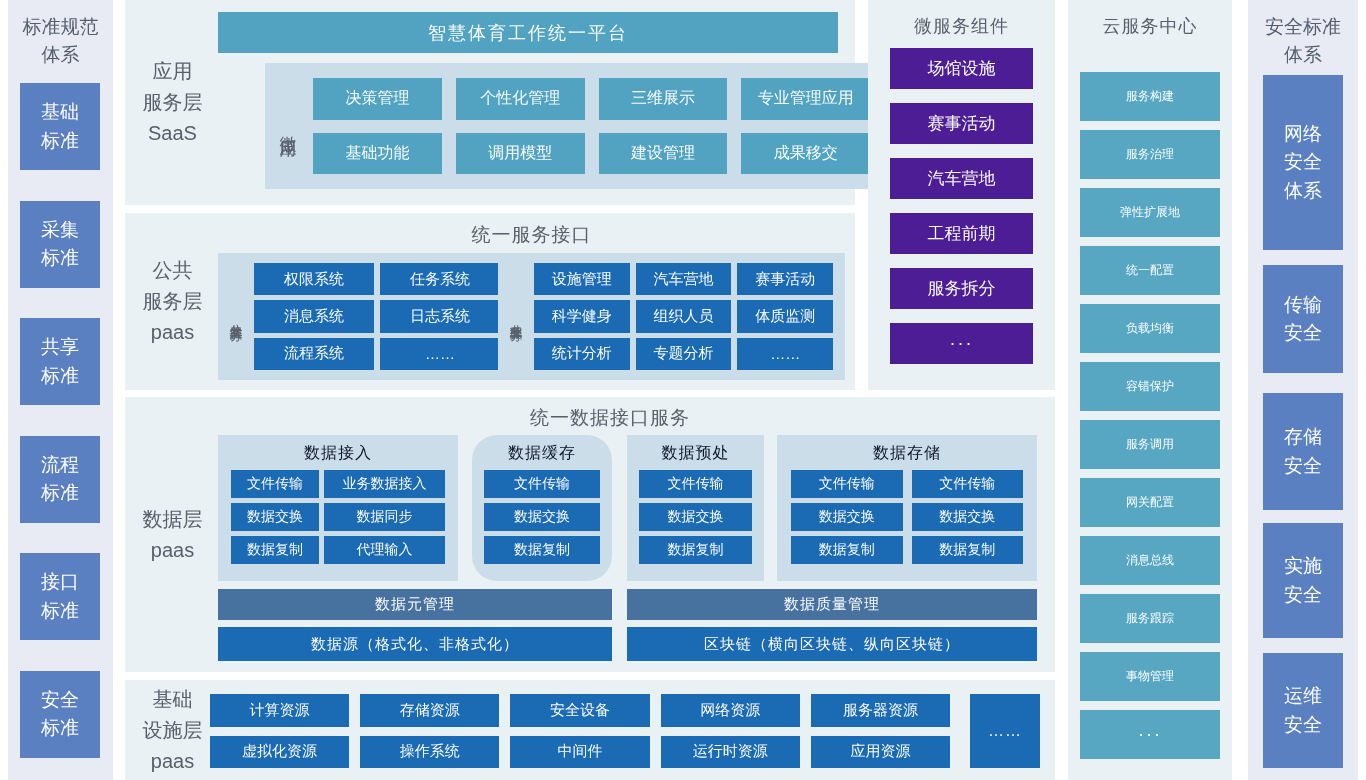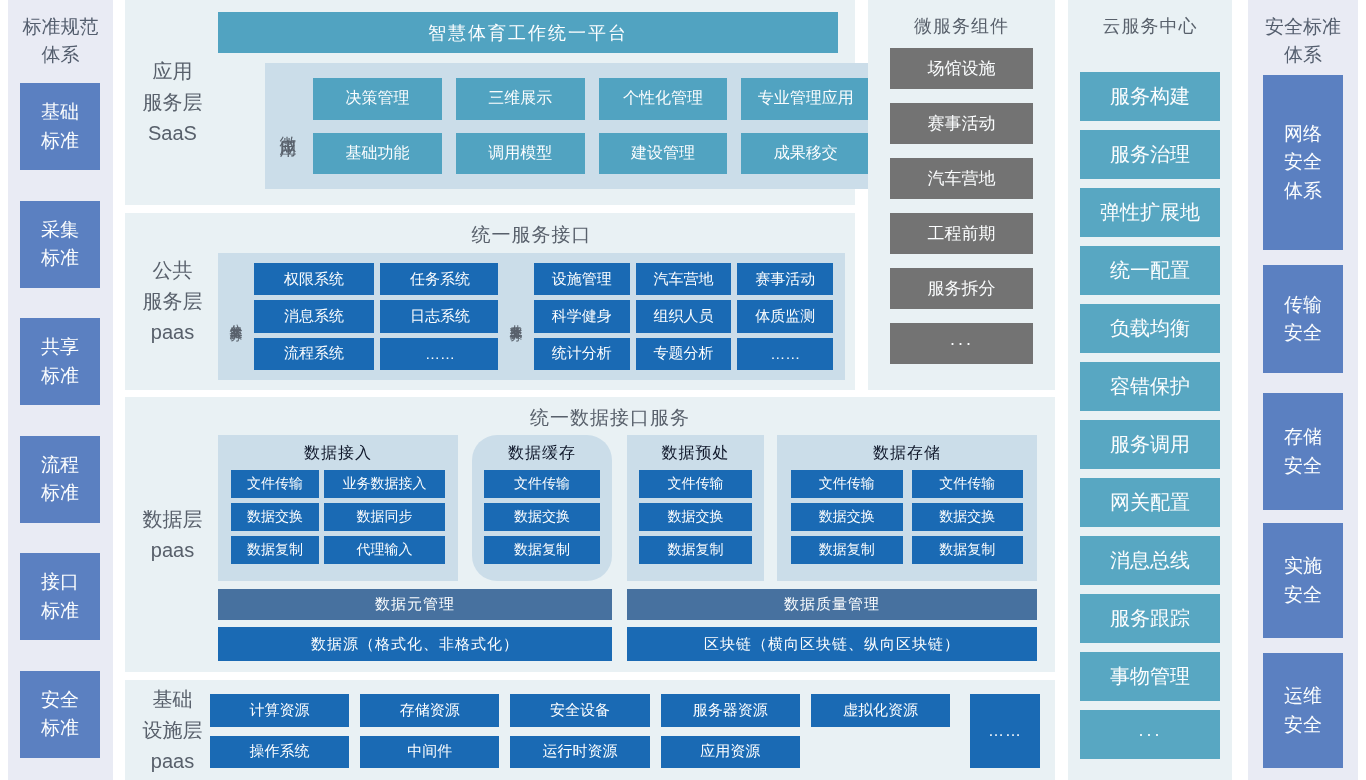--- a/index.html
+++ b/index.html
@@ -9,22 +9,22 @@
   .panel{position:absolute;}
   .side{background:#e9ebf4;}
   .sec{background:#e9f1f4;}
   .sub{background:#cbdde9;}
   .pre{white-space:pre-line;}
   .b{display:flex;align-items:center;justify-content:center;text-align:center;color:#fbfdfe;}
   .sideb{background:#5b80c1;font-size:19px;line-height:1.5;white-space:pre-line;}
   .teal{background:#51a3c1;font-size:16px;}
   .blue{background:#1a6ab4;font-size:15px;}
   .datab{background:#1a6ab4;font-size:14px;}
-  .slate{background:#737373;font-size:17px;}
-  .cloudb{background:#58a7c2;font-size:20px;}
+  .slate{background:#4c1d95;font-size:17px;}
+  .cloudb{background:#58a7c2;font-size:12px;}
   .bar-slate{background:#47719f;font-size:15px;letter-spacing:1px;}
   .bar-blue{background:#1a6ab4;font-size:15px;letter-spacing:1px;}
   .side-title{color:#545e6e;font-size:19px;line-height:1.45;text-align:center;padding-top:13px;font-weight:500;}
   .layer-label{position:absolute;left:0;top:0;bottom:0;width:95px;display:flex;align-items:center;justify-content:center;
                color:#58606b;font-size:20px;line-height:1.55;text-align:center;white-space:pre-line;}
   .sec-title{position:absolute;color:#58606b;font-size:19px;text-align:center;letter-spacing:1px;}
   .vlabel{writing-mode:vertical-rl;text-orientation:upright;color:#58606b;display:flex;align-items:center;justify-content:center;line-height:1;}
   .col-title{color:#58606b;font-size:18px;text-align:center;padding-top:14px;letter-spacing:1px;}
   .ghead{color:#0f172a;font-size:16px;text-align:center;margin:8px 0 4px 0;letter-spacing:1px;}
   
@@ -110,22 +110,22 @@
 
   <div id="s1" class="panel sec">
     <div class="layer-label">应用
 服务层
 SaaS</div>
     <div id="s1-banner" class="abs b teal">智慧体育工作统一平台</div>
     <div id="s1-inner" class="abs sub">
       <div id="s1-vlabel" class="vlabel">微应用</div>
       <div id="s1-grid">
         <div class="b teal">决策管理</div>
+        <div class="b teal">个性化管理</div>
         <div class="b teal">三维展示</div>
-        <div class="b teal">个性化管理</div>
         <div class="b teal">专业管理应用</div>
         <div class="b teal">基础功能</div>
         <div class="b teal">调用模型</div>
         <div class="b teal">建设管理</div>
         <div class="b teal">成果移交</div>
       </div>
     </div>
   </div>
 
   <div id="s2" class="panel sec">
@@ -214,20 +214,21 @@
   </div>
 
   <div id="s4" class="panel sec">
     <div class="layer-label">基础
 设施层
 paas</div>
     <div id="s4-grid">
       <div class="b blue">计算资源</div>
       <div class="b blue">存储资源</div>
       <div class="b blue">安全设备</div>
+      <div class="b blue">网络资源</div>
       <div class="b blue">服务器资源</div>
       <div class="b blue">虚拟化资源</div>
       <div class="b blue">操作系统</div>
       <div class="b blue">中间件</div>
       <div class="b blue">运行时资源</div>
       <div class="b blue">应用资源</div>
     </div>
     <div id="s4-dots" class="b blue">……</div>
   </div>
 

